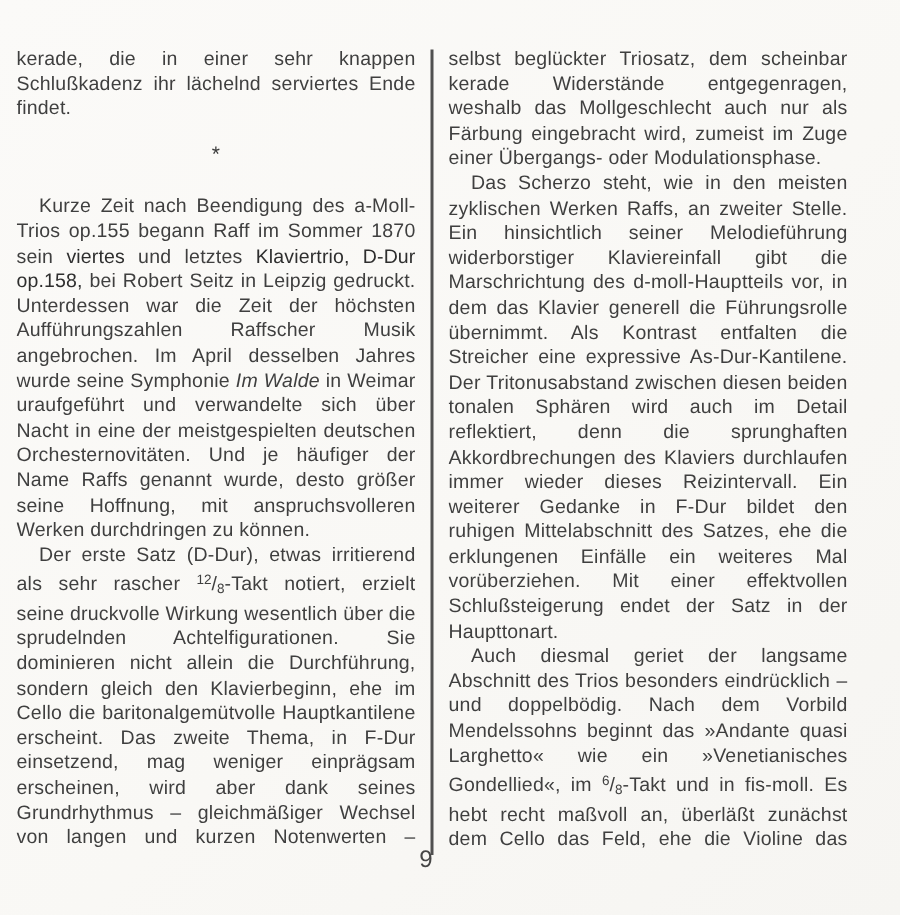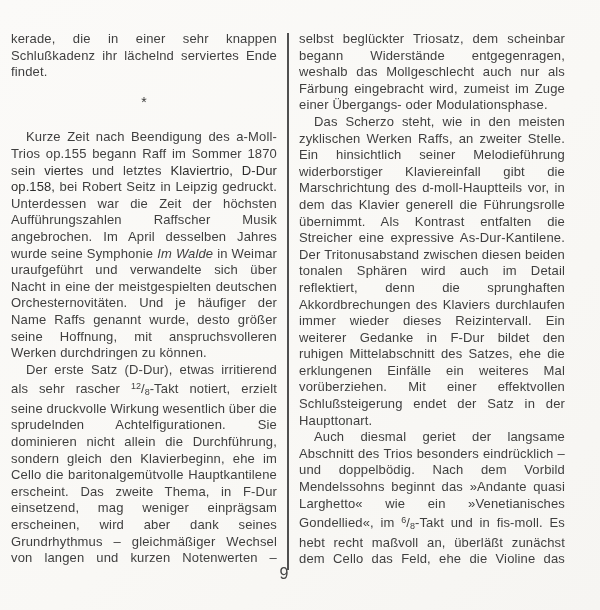--- a/index.html
+++ b/index.html
@@ -78,21 +78,21 @@
     <div class="star">*</div>
 
     <p class="para indent"><span>Kurze Zeit nach Beendigung des a-Moll-Trios op.155 begann Raff im Sommer 1870 sein </span><b>viertes</b><span> und letztes </span><b>Klaviertrio, D-Dur op.158,</b><span> bei Robert Seitz in Leipzig gedruckt. Unterdessen war die Zeit der höchsten Aufführungszahlen Raffscher Musik angebrochen. Im April desselben Jahres wurde seine Symphonie </span><i>Im Walde</i><span> in Weimar uraufgeführt und verwandelte sich über Nacht in eine der meistgespielten deutschen Orchesternovitäten. Und je häufiger der Name Raffs genannt wurde, desto größer seine Hoffnung, mit anspruchsvolleren Werken durchdringen zu können.</span></p>
 
     <p class="para indent"><span>Der erste Satz (D-Dur), etwas irritierend als sehr rascher </span><span class="fnum">12</span><span class="fslash">/</span><span class="fden">8</span><span>-Takt notiert, erzielt seine druckvolle Wirkung wesentlich über die sprudelnden Achtelfigurationen. Sie dominieren nicht allein die Durchführung, sondern gleich den Klavierbeginn, ehe im Cello die baritonalgemütvolle Hauptkantilene erscheint. Das zweite Thema, in F-Dur einsetzend, mag weniger einprägsam erscheinen, wird aber dank seines Grundrhythmus – gleichmäßiger Wechsel von langen und kurzen Notenwerten – stärker in den Verarbeitungsteil einbezogen. Alles in allem ist dieses erste »Allegro« ein von sich</span></p>
   </div>
 
   <div class="divider"></div>
 
   <div class="col col-right">
-    <p class="para">selbst beglückter Triosatz, dem scheinbar begann Widerstände entgegenragen, weshalb das Mollgeschlecht auch nur als Färbung eingebracht wird, zumeist im Zuge einer Übergangs- oder Modulationsphase.</p>
+    <p class="para">selbst beglückter Triosatz, dem scheinbar kerade Widerstände entgegenragen, weshalb das Mollgeschlecht auch nur als Färbung eingebracht wird, zumeist im Zuge einer Übergangs- oder Modulationsphase.</p>
 
     <p class="para indent">Das Scherzo steht, wie in den meisten zyklischen Werken Raffs, an zweiter Stelle. Ein hinsichtlich seiner Melodieführung widerborstiger Klaviereinfall gibt die Marschrichtung des d-moll-Hauptteils vor, in dem das Klavier generell die Führungsrolle übernimmt. Als Kontrast entfalten die Streicher eine expressive As-Dur-Kantilene. Der Tritonusabstand zwischen diesen beiden tonalen Sphären wird auch im Detail reflektiert, denn die sprunghaften Akkordbrechungen des Klaviers durchlaufen immer wieder dieses Reizintervall. Ein weiterer Gedanke in F-Dur bildet den ruhigen Mittelabschnitt des Satzes, ehe die erklungenen Einfälle ein weiteres Mal vorüberziehen. Mit einer effektvollen Schlußsteigerung endet der Satz in der Haupttonart.</p>
 
     <p class="para indent"><span>Auch diesmal geriet der langsame Abschnitt des Trios besonders eindrücklich – und doppelbödig. Nach dem Vorbild Mendelssohns beginnt das »Andante quasi Larghetto« wie ein »Venetianisches Gondellied«, im </span><span class="fnum">6</span><span class="fslash">/</span><span class="fden">8</span><span>-Takt und in fis-moll. Es hebt recht maßvoll an, überläßt zunächst dem Cello das Feld, ehe die Violine das einprägsame Thema in höhere Lagen verlängert. Danach schwenkt Raff unversehens auf eine andere Stilhöhe um, die</span></p>
   </div>
 
   <div class="pagenum">9</div>
 </div>
 
 </body></html>

